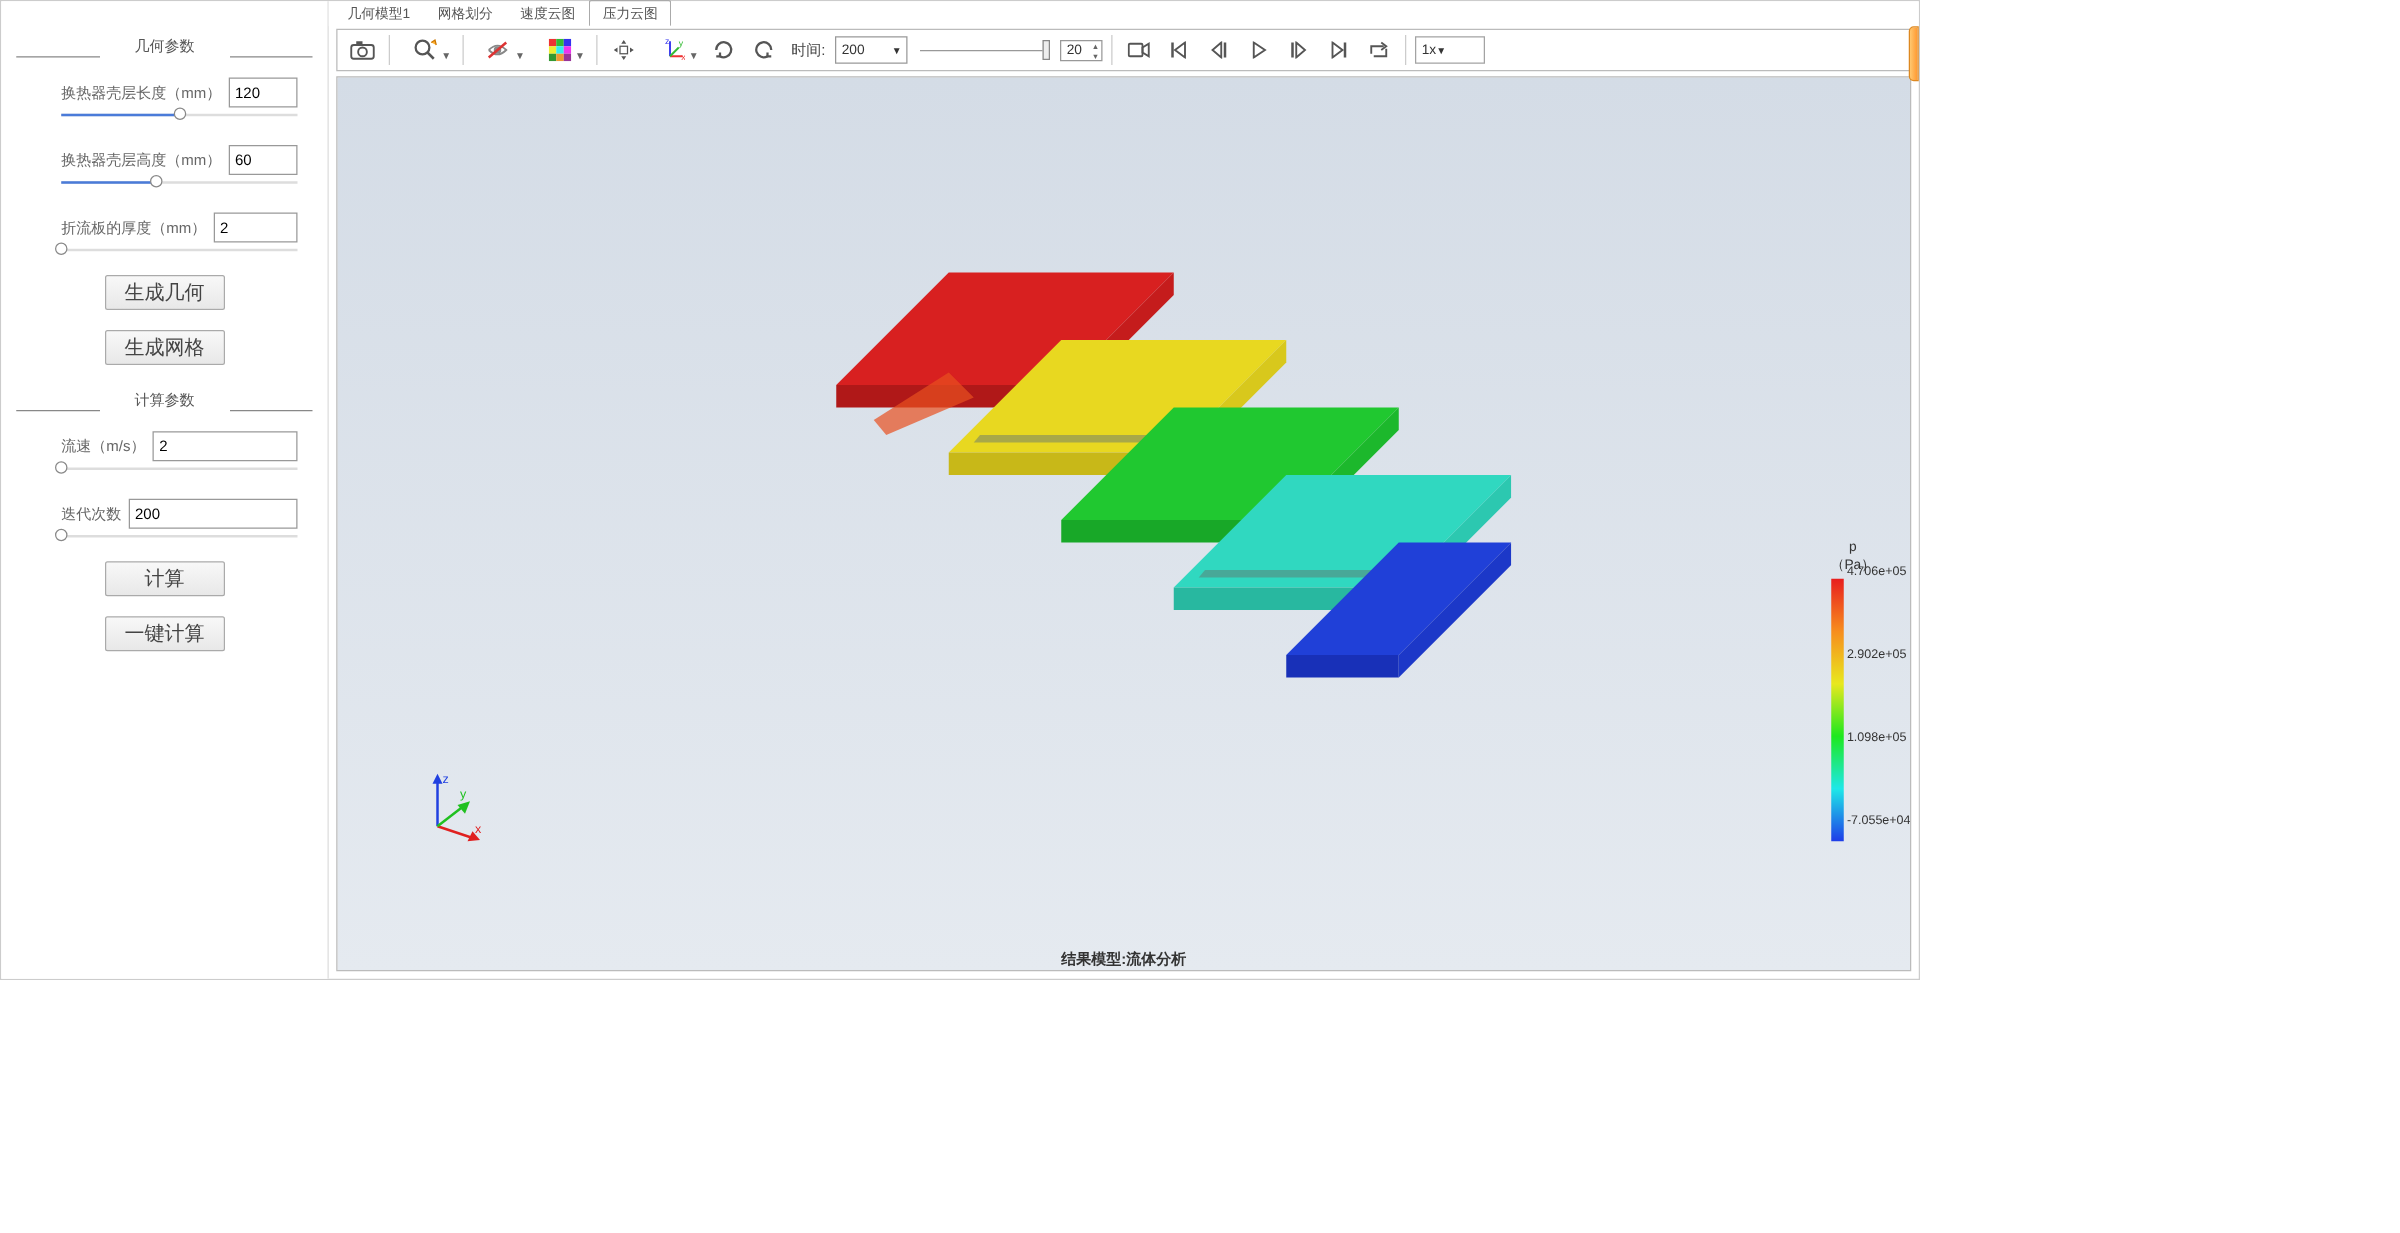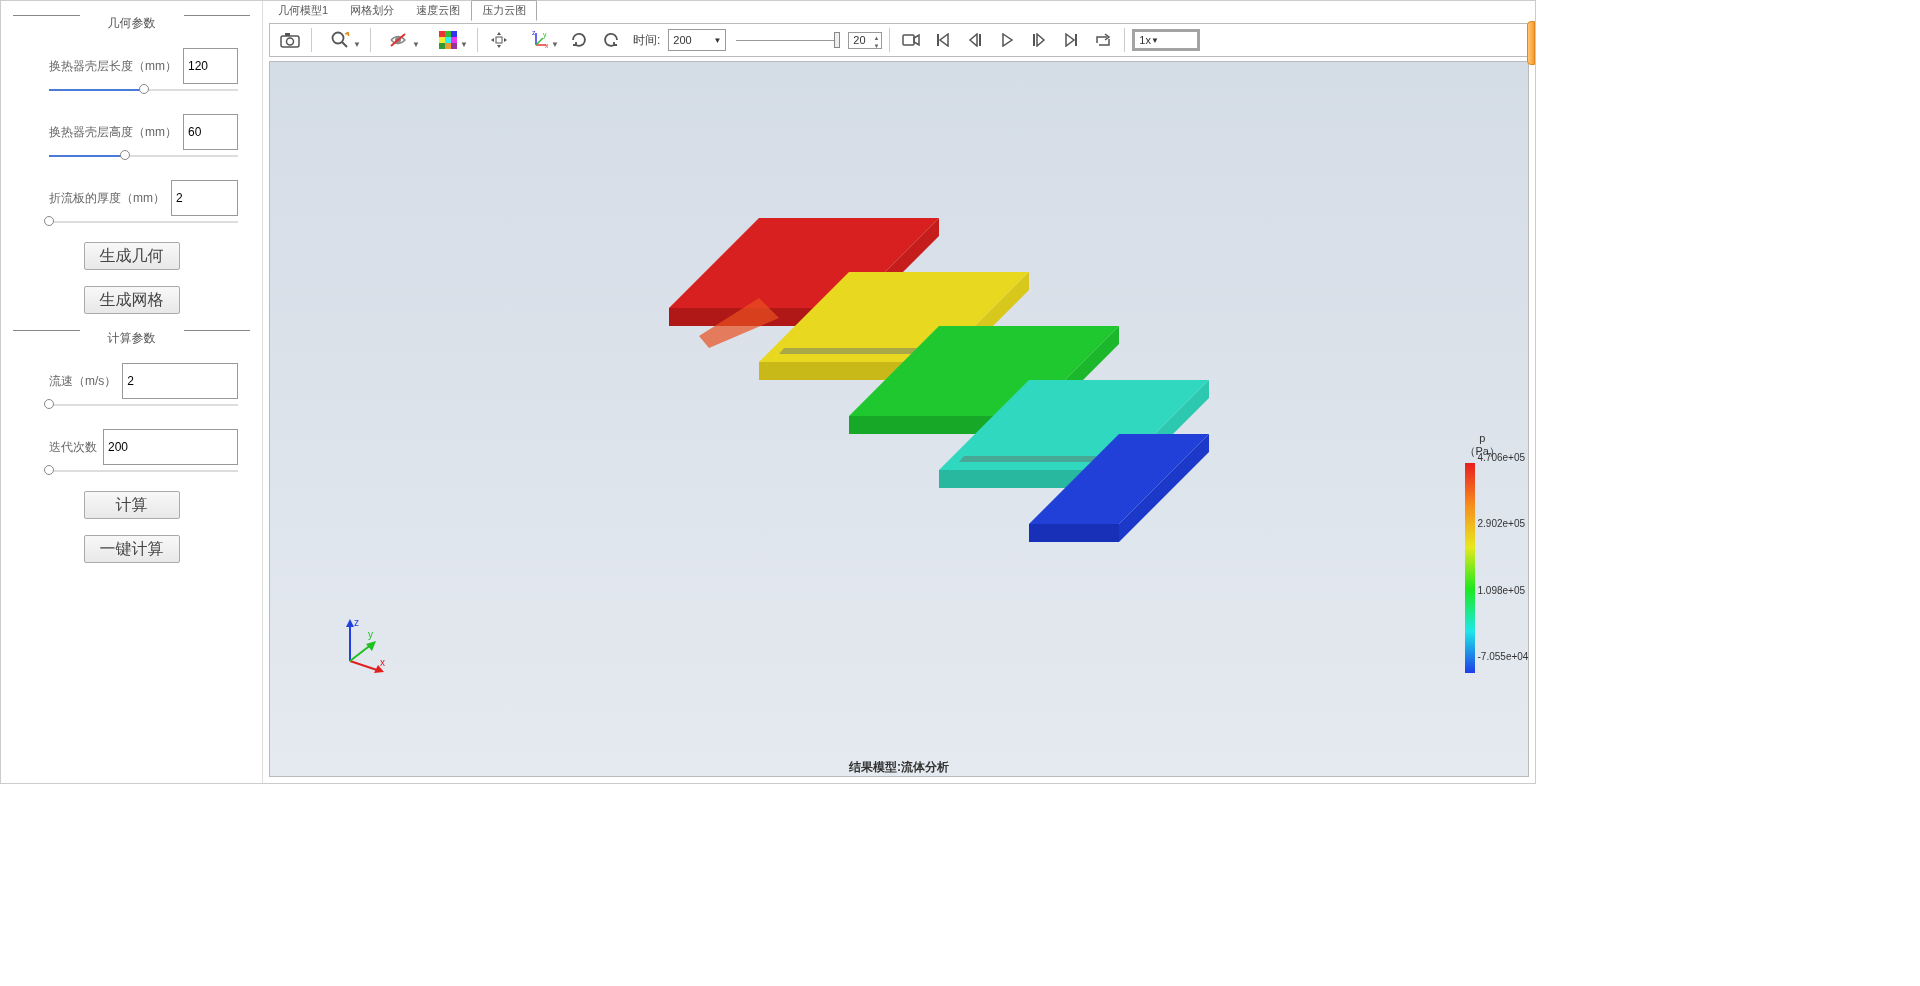--- a/index.html
+++ b/index.html
@@ -17,22 +17,22 @@
       border: 1px solid #ccc;
     }
     .sidebar {
       width: 262px;
       padding: 8px 0;
       border-right: 1px solid #ddd;
       background: #fff;
     }
     .group-header {
       display: flex;
-      align-items: flex-start;
-      margin: 6px 0 12px;
+      align-items: flex-end;
+      margin: 20px 0 12px;
       padding: 0 12px;
       gap: 20px;
     }
     .group-header .line {
       flex: 1;
       height: 1px;
       background: #888;
     }
     .group-header .title {
       padding: 0 8px;
@@ -44,21 +44,21 @@
       padding: 4px 24px 0 48px;
       gap: 6px;
     }
     .param-label {
       color: #666;
       white-space: nowrap;
     }
     .param-input {
       width: 52px;
       flex: 1;
-      height: 36px;
+      height: 24px;
       border: 1px solid #999;
       padding: 0 4px;
       font-size: 12px;
     }
     .slider-track {
       margin: 2px 24px 18px 48px;
       height: 6px;
       position: relative;
     }
     .slider-line {
@@ -212,23 +212,23 @@
       position: absolute;
       right: 2px;
       top: 1px;
       display: flex;
       flex-direction: column;
       font-size: 6px;
       line-height: 8px;
       color: #666;
     }
     .speed-select {
-      width: 68px;
+      width: 56px;
       height: 22px;
-      border: 3px solid #a3a3a3;
+      border: 1px solid #a3a3a3;
       display: flex;
       align-items: center;
       padding: 0 4px;
       font-size: 11px;
     }
     .viewport {
       flex: 1;
       margin: 4px 6px 6px 6px;
       border: 1px solid #bbb;
       position: relative;

